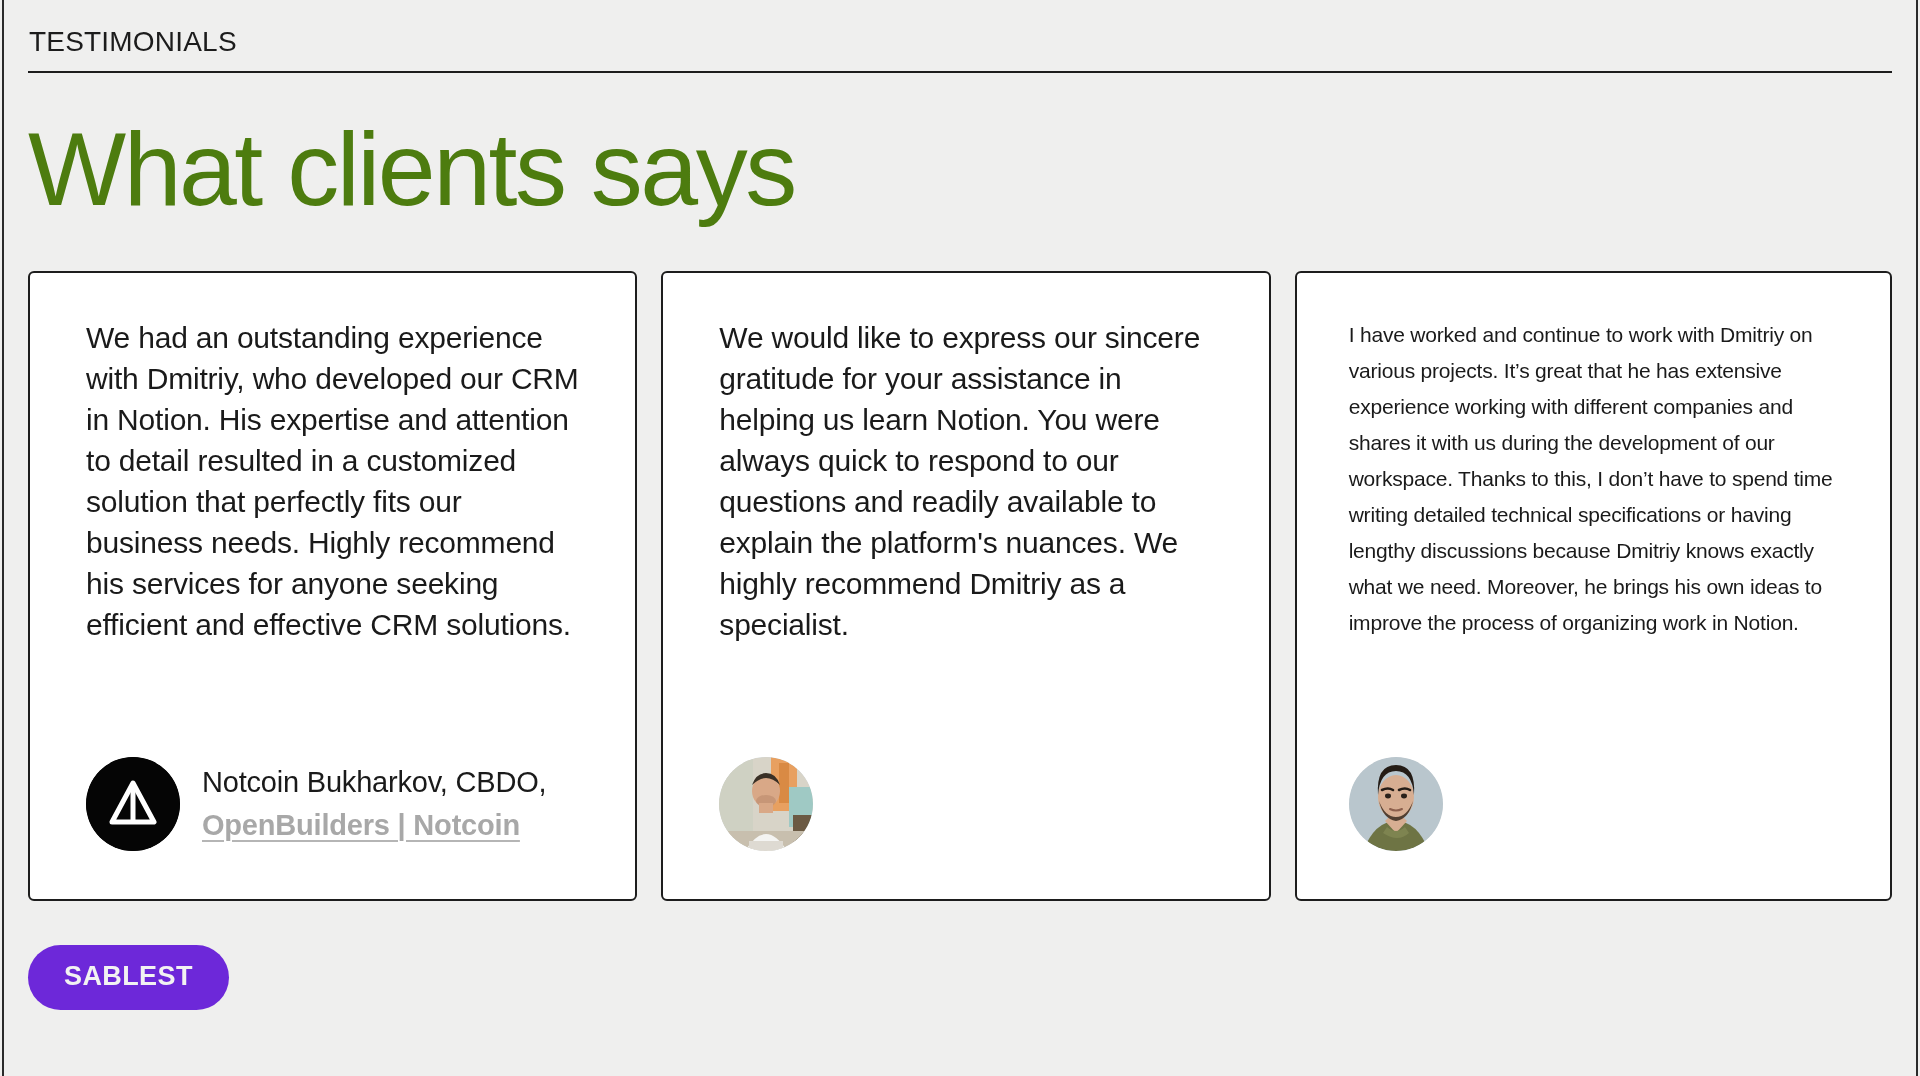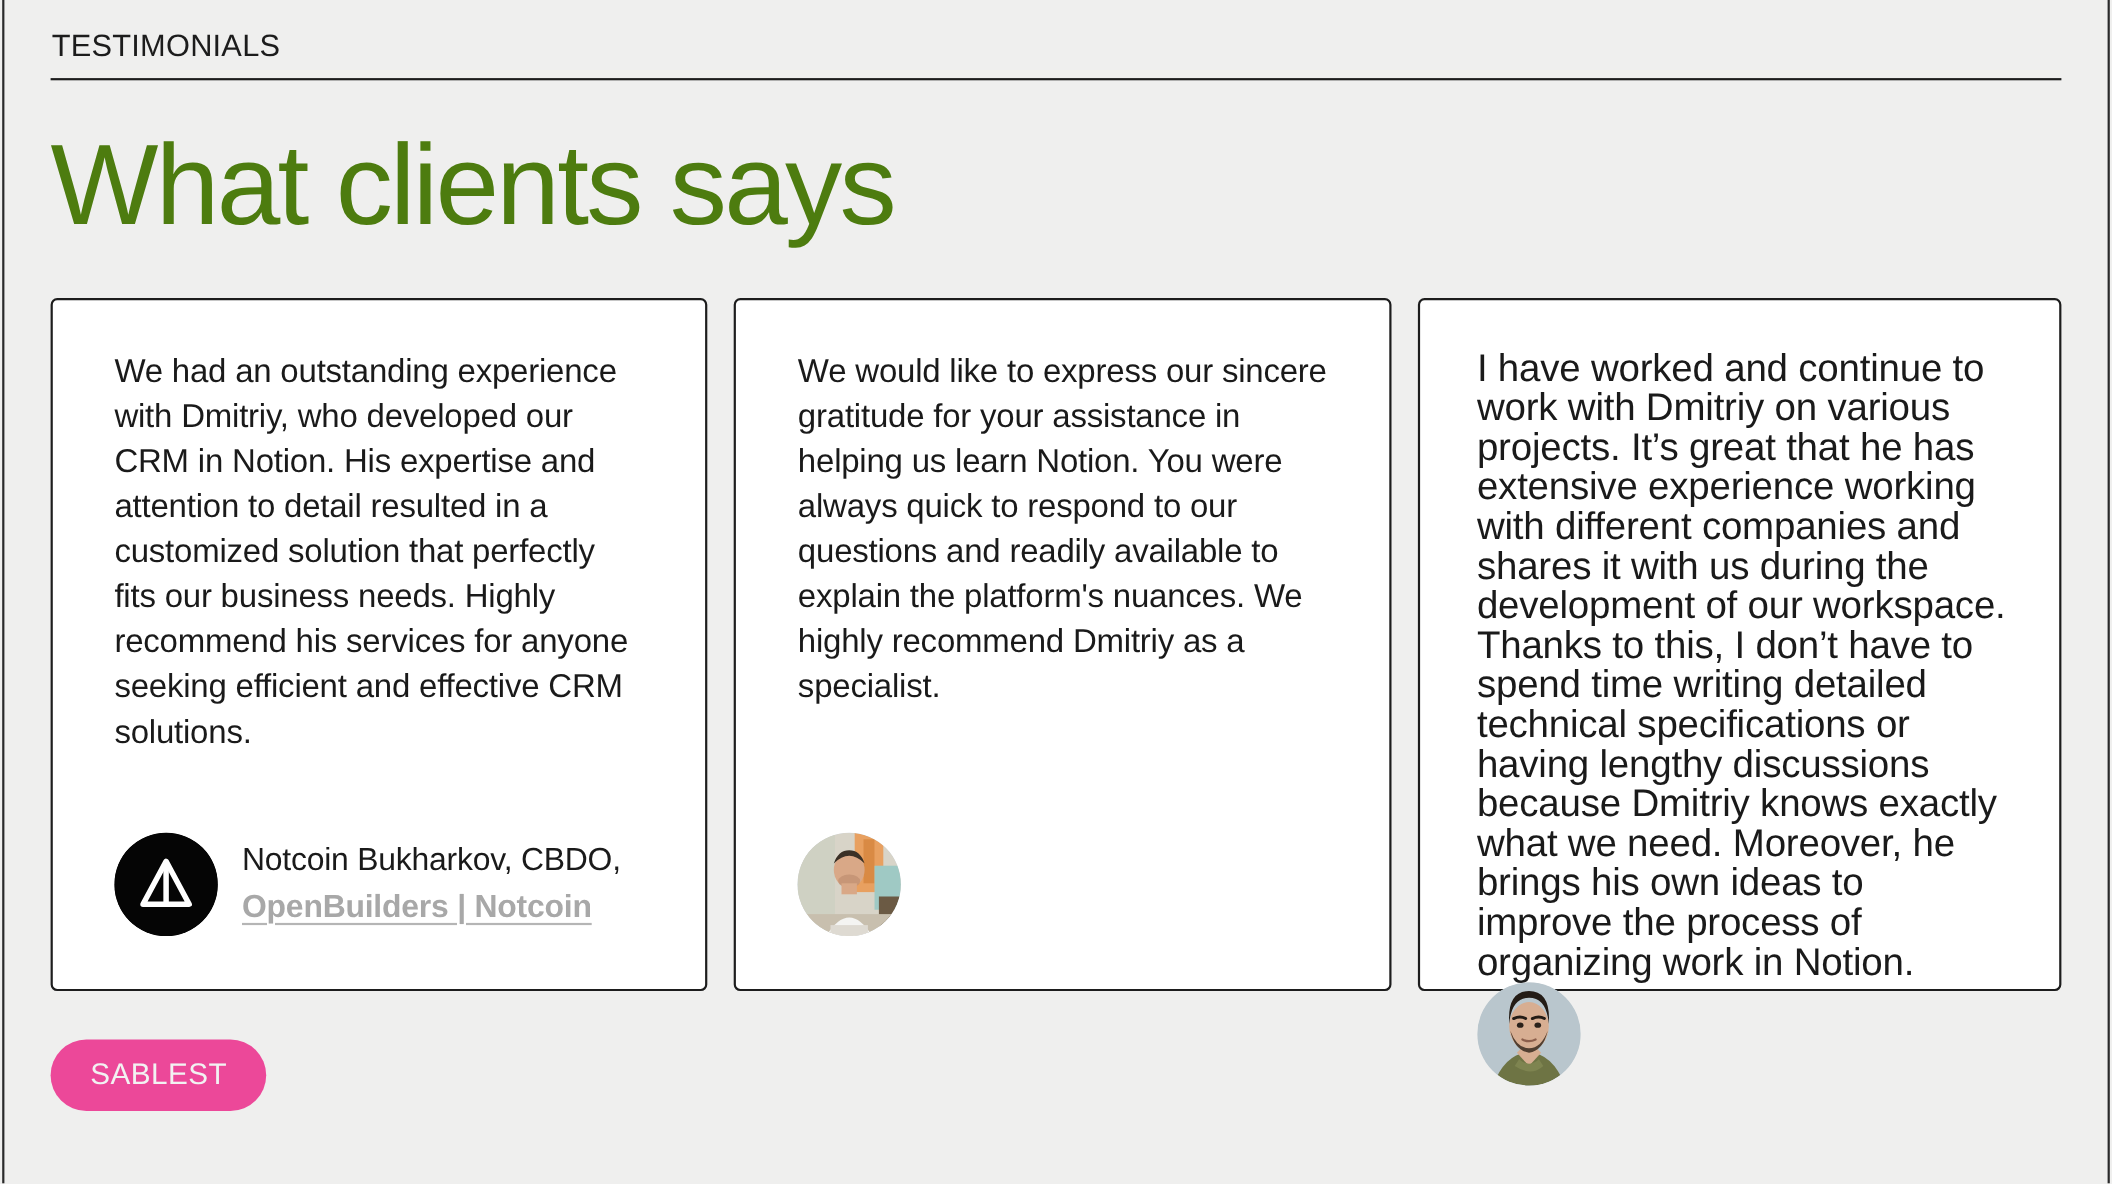--- a/index.html
+++ b/index.html
@@ -27,21 +27,21 @@
   }
   .page-edge.left  { left: 2px; }
   .page-edge.right { right: 2px; }
 
   .page {
     position: absolute;
     left: 0; top: 0;
     width: 1920px;
     height: 1076px;
     box-sizing: border-box;
-    padding: 0 46px;
+    padding: 0 28px;
   }
 
   
   .eyebrow-wrap {
     padding-top: 25px;
   }
   .eyebrow {
     font-size: 28px;
     line-height: 34px;
     letter-spacing: 0.2px;
@@ -90,21 +90,21 @@
 
   .quote {
     font-size: 30px;
     line-height: 41px;
     color: #1a1a1a;
     letter-spacing: -0.2px;
     font-weight: 400;
     margin: 0;
   }
   .card-3 .quote {
-    font-size: 35px;
+    font-size: 21px;
     line-height: 36px;
   }
 
   .author {
     margin-top: auto;
     display: flex;
     align-items: center;
     gap: 22px;
     padding-bottom: 12px;
   }
@@ -142,25 +142,25 @@
     white-space: nowrap;
   }
 
   
   .footer {
     margin-top: 44px;
     padding-left: 0px;
   }
   .pill {
     display: inline-block;
-    background: #ec4899;
+    background: #6d28d9;
     color: #f2f2f2;
     font-size: 27px;
     letter-spacing: 0.4px;
-    font-weight: 400;
+    font-weight: 700;
     padding: 16px 36px 18px 36px;
     border-radius: 40px;
   }
 </style>
 </head>
 <body>
 
 <div class="page-edge left"></div>
 <div class="page-edge right"></div>
 

